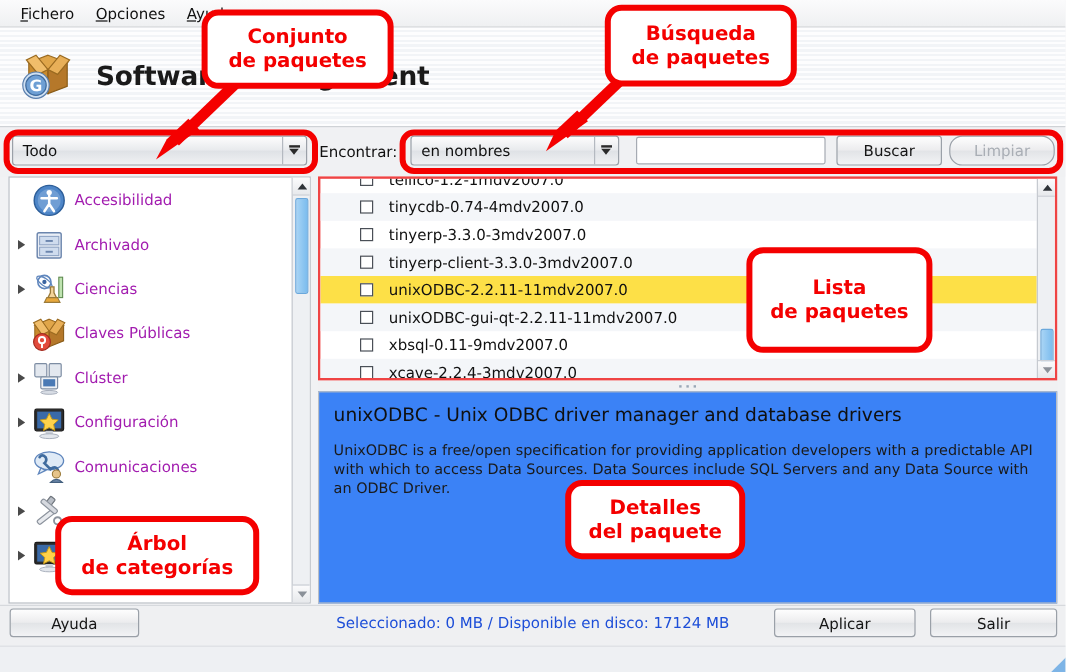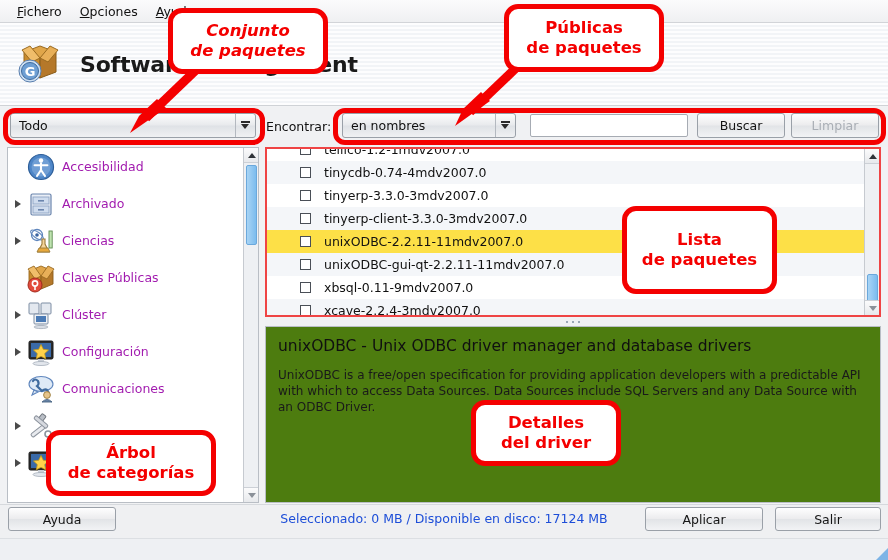--- a/index.html
+++ b/index.html
@@ -127,21 +127,21 @@
     cursor: default;
     font-family: "DejaVu Sans", "Liberation Sans", sans-serif;
   }
   .btn.disabled { color: #a9aeb5; }
   #btn-buscar {
     position: absolute; left: 697px; top: 113px;
     width: 88px; height: 25px;
   }
   #btn-limpiar {
     position: absolute; left: 791px; top: 113px;
-    width: 88px; height: 25px;
+    width: 88px; height: 25px; border-radius: 11px;
   }
 
   
   .tree {
     position: absolute; left: 7px; top: 147px;
     width: 252px; height: 356px;
     background: #ffffff;
     border: 1px solid #b9bec5;
     overflow: hidden;
   }
@@ -208,21 +208,21 @@
     background: #f0f1f3;
     display: flex; align-items: center; justify-content: center;
   }
   .splitter .dots { display: flex; gap: 4px; }
   .splitter .dot { width: 2px; height: 2px; background: #9aa7b6; }
 
   
   .details {
     position: absolute; left: 265px; top: 326px;
     width: 616px; height: 177px;
-    background: #4d7c0f;
+    background: #3b82f6;
     border: 1px solid #b9bec5;
     overflow: hidden;
     padding: 8px 12px;
   }
   .det-title {
     font-size: 15.5px; color: #101010;
     margin: 2px 0 12px 0;
     white-space: nowrap;
   }
   .det-body {
@@ -620,38 +620,38 @@
     <path d="M196 70 L146 118" stroke="#f40000" stroke-width="9" fill="none"></path>
     <polygon points="130,133 166,108 157,99 139,116" fill="#f40000"></polygon>
 
     <path d="M516 68 L470 112" stroke="#f40000" stroke-width="9" fill="none"></path>
     <polygon points="455,126 490,101 481,92 463,109" fill="#f40000"></polygon>
   </svg>
 
   <div class="redbox" style="left:3px; top:108px; width:262px; height:37px;"></div>
   <div class="redbox" style="left:333px; top:108px; width:553px; height:37px;"></div>
 
-  <div class="callout" style="left:168px; top:8px; width:160px; height:66px;font-style:italic;">
+  <div class="callout" style="left:168px; top:8px; width:160px; height:66px;">
     <span>Conjunto</span>
     <span>de paquetes</span>
   </div>
 
   <div class="callout" style="left:504px; top:4px; width:160px; height:68px;">
-    <span>Públicas</span>
+    <span>Búsqueda</span>
     <span>de paquetes</span>
   </div>
 
   <div class="callout" style="left:622px; top:206px; width:155px; height:88px;">
     <span>Lista</span>
     <span>de paquetes</span>
   </div>
 
   <div class="callout" style="left:471px; top:400px; width:150px; height:66px;">
     <span>Detalles</span>
-    <span>del driver</span>
+    <span>del paquete</span>
   </div>
 
   <div class="callout" style="left:46px; top:430px; width:170px; height:66px;">
     <span>Árbol</span>
     <span>de categorías</span>
   </div>
 
 </div>
 
 </body></html>

